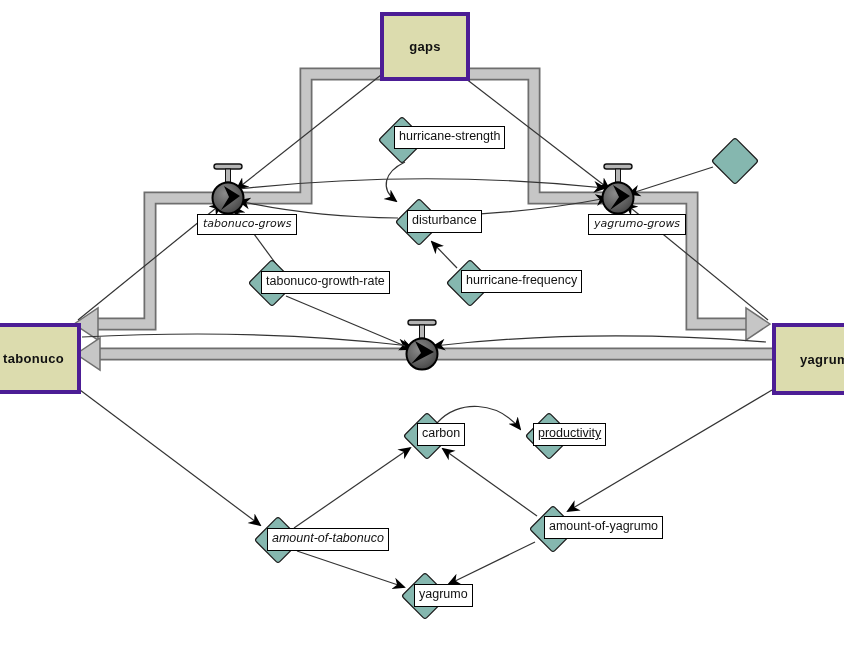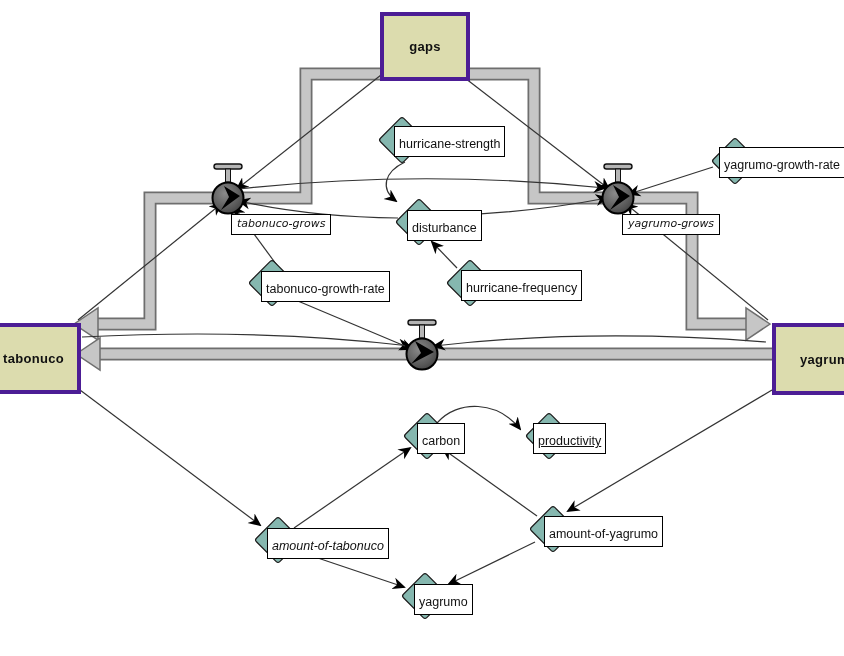--- a/index.html
+++ b/index.html
@@ -8,26 +8,25 @@
     font-family:"Liberation Sans",sans-serif;
   }
   #wires{position:absolute;left:0;top:0;}
   .stock{
     position:absolute;background:#dcdcae;border:4px solid #4c1d95;
     display:flex;align-items:center;justify-content:center;
     font-weight:bold;font-size:13px;color:#111;letter-spacing:.3px;
   }
   .nodelabel{
     position:absolute;background:#fff;border:1px solid #000;
-    padding:10px 4px 3px 4px;font-size:12.5px;color:#111;white-space:nowrap;line-height:1.25;
+    padding:2px 4px 3px 4px;font-size:12.5px;color:#111;white-space:nowrap;line-height:1.25;
   }
   .flowlabel{
     font-style:italic;font-size:11px;padding:2px 5px 3px 5px;
     font-family:"DejaVu Sans",sans-serif;
-    margin-left:34px;
   }
 </style>
 </head>
 <body>
 
 <div id="stage">
 
   <svg id="wires" width="844" height="656" viewBox="0 0 844 656">
     <defs>
       <marker id="arr" viewBox="0 0 10 10" refX="8.5" refY="5" markerWidth="11" markerHeight="11" orient="auto-start-reverse">
@@ -126,20 +125,19 @@
     <span>yagrumo</span>
   </div>
 
   <div class="nodelabel flowlabel" style="left:197px;top:214px;">tabonuco-grows</div>
   <div class="nodelabel flowlabel" style="left:588px;top:214px;">yagrumo-grows</div>
 
   <div class="nodelabel" style="left:394px;top:126px;">hurricane-strength</div>
   <div class="nodelabel" style="left:407px;top:210px;">disturbance</div>
   <div class="nodelabel" style="left:261px;top:271px;">tabonuco-growth-rate</div>
   <div class="nodelabel" style="left:461px;top:270px;">hurricane-frequency</div>
-  <div class="nodelabel" style="left:719px;top:147px;">yagrumo-growth-rate</div>
   <div class="nodelabel" style="left:417px;top:423px;">carbon</div>
   <div class="nodelabel" style="left:533px;top:423px;text-decoration:underline;">productivity</div>
   <div class="nodelabel" style="left:267px;top:528px;font-style:italic;">amount-of-tabonuco</div>
   <div class="nodelabel" style="left:544px;top:516px;">amount-of-yagrumo</div>
   <div class="nodelabel" style="left:414px;top:584px;">yagrumo</div>
 
 </div>
 
 </body></html>

